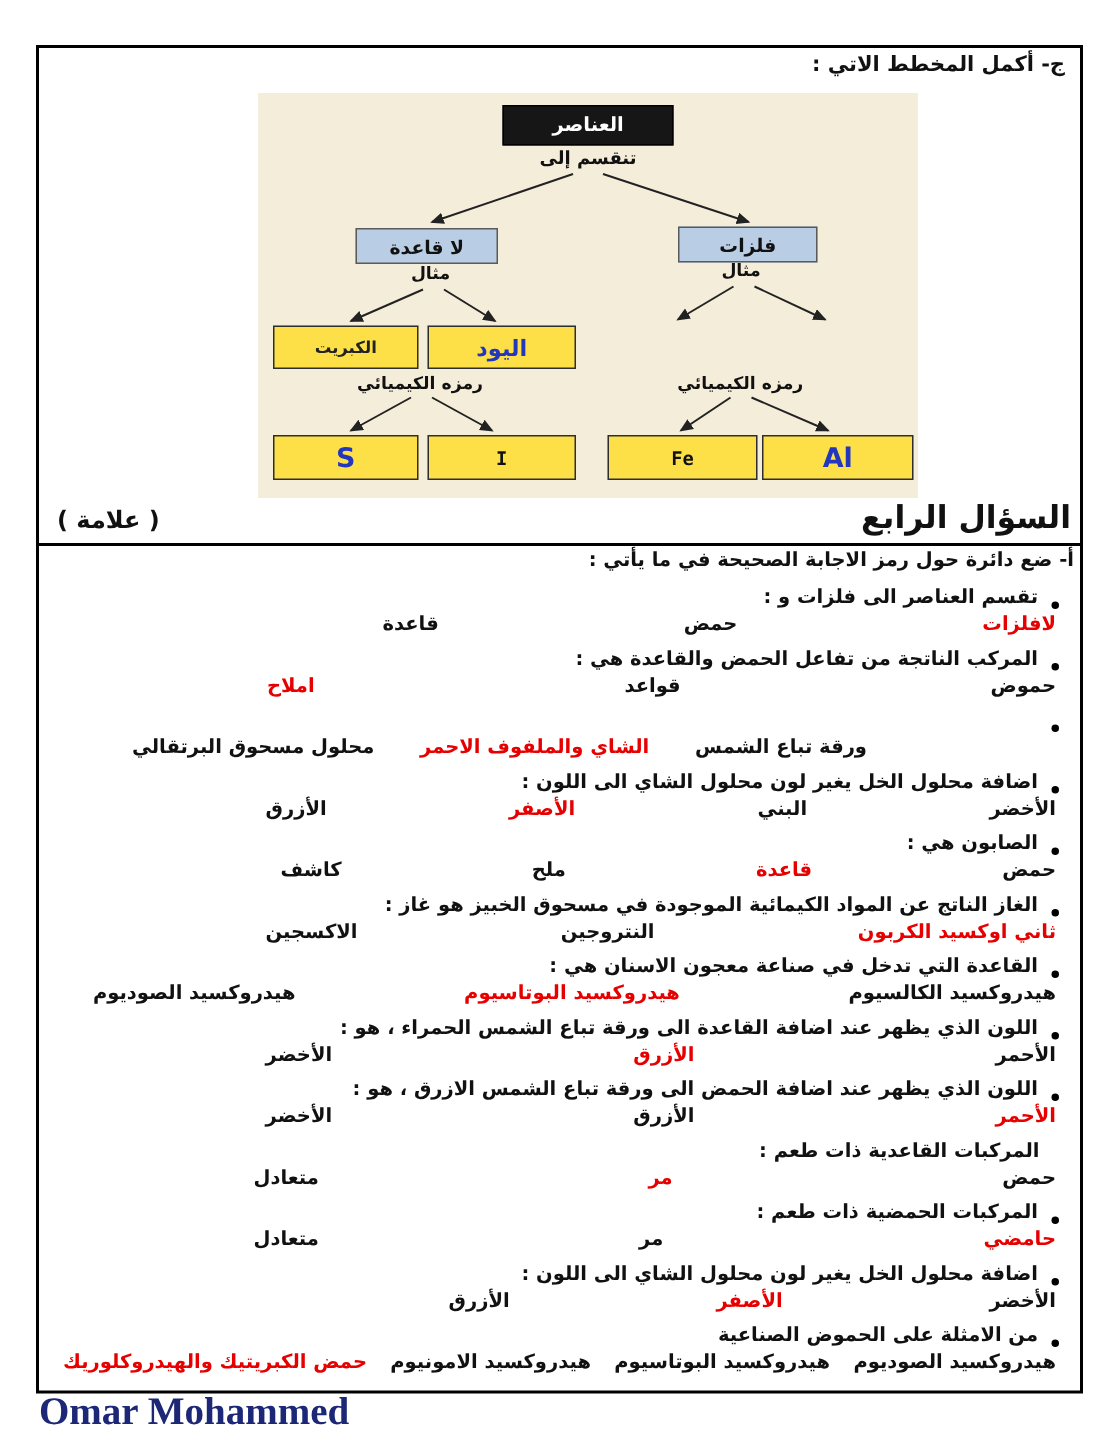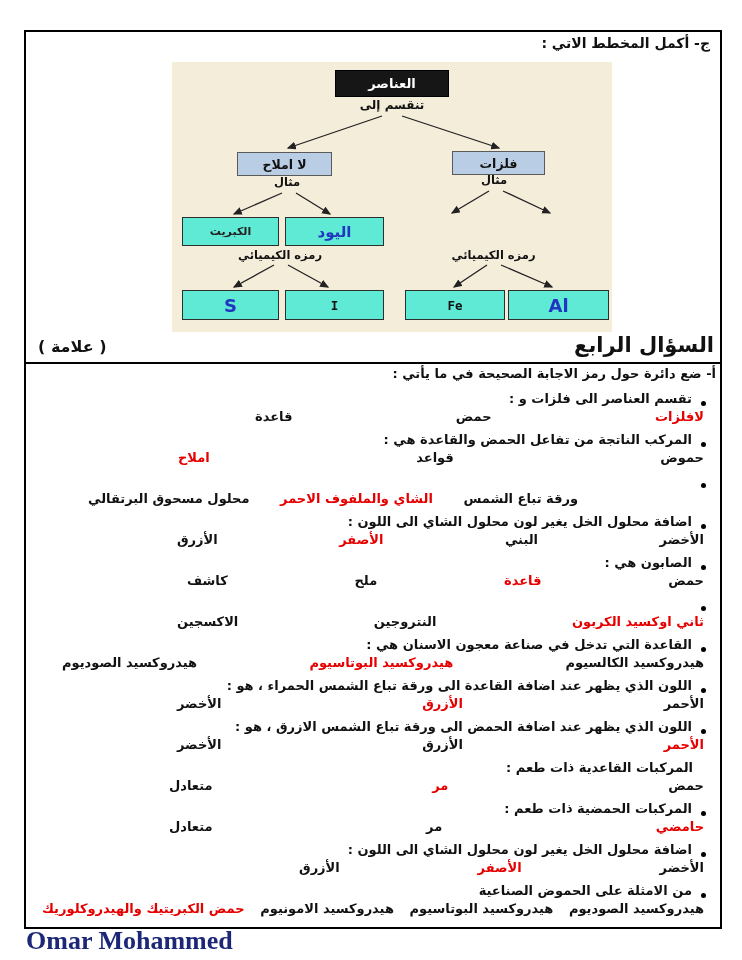--- a/index.html
+++ b/index.html
@@ -28,21 +28,21 @@
     border:1px solid #000;font-size:13px;font-weight:bold;}
   .split-label{left:150px;top:36px;width:140px;font-size:12px;font-weight:bold;}
   .cat-box{background:#b9cde4;border:1px solid #5a5a5a;font-size:12.5px;font-weight:bold;height:22px;}
   .cat-left{left:65px;top:90px;width:93px;}
   .cat-right{left:280px;top:89px;width:91px;}
   .mini-label{font-size:11.5px;font-weight:bold;}
   .ex-left-label{left:65px;top:113px;width:100px;}
   .ex-right-label{left:272px;top:111px;width:100px;}
   .sym-left-label{left:28px;top:186px;width:160px;}
   .sym-right-label{left:239px;top:186px;width:165px;}
-  .wbox{background:#5eead4;border:1.6px solid #2e2e2e;height:27px;}
+  .wbox{background:#fde047;border:1.6px solid #2e2e2e;height:27px;}
   .plain-ar{font-size:11px;font-weight:bold;color:#222;}
   .filled{color:#2236c0;font-weight:bold;font-size:15px;}
   .b1{left:10px;width:95px;} .b2{left:113px;width:97px;}
   .b3{left:233px;width:98px;} .b4{left:336px;width:99px;}
   .ex-row{top:155px;} .sym-row{top:228px;height:28px;}
   .sym-plain{font-size:12.5px;font-weight:bold;color:#111;font-family:"DejaVu Sans Mono","Liberation Mono",monospace;}
   .sym-filled{color:#2236c0;font-weight:bold;font-size:18px;}
   
   .title-row{position:absolute;top:301px;left:8px;right:6px;height:28px;}
   .q-title{position:absolute;right:0;top:0;font-size:21px;font-weight:bold;}
@@ -90,21 +90,21 @@
         <line x1="102" y1="203" x2="62" y2="225"></line>
         <line x1="116" y1="203" x2="156" y2="225"></line>
         <line x1="315" y1="203" x2="282" y2="225"></line>
         <line x1="329" y1="203" x2="380" y2="225"></line>
       </g>
     </svg>
 
     <div class="dnode root-box">العناصر</div>
     <div class="dnode split-label">تنقسم إلى</div>
 
-    <div class="dnode cat-box cat-left">لا املاح</div>
+    <div class="dnode cat-box cat-left">لا قاعدة</div>
     <div class="dnode cat-box cat-right">فلزات</div>
 
     <div class="dnode mini-label ex-left-label">مثال</div>
     <div class="dnode mini-label ex-right-label">مثال</div>
 
     <div class="dnode wbox ex-row b1 plain-ar">الكبريت</div>
     <div class="dnode wbox ex-row b2 filled">اليود</div>
 
     <div class="dnode mini-label sym-left-label">رمزه الكيميائي</div>
     <div class="dnode mini-label sym-right-label">رمزه الكيميائي</div>
@@ -164,20 +164,21 @@
         <span>الصابون هي :</span>
       </div>
       <div class="opts-row" style="padding-left: 159px; padding-right: 14px;">
         <span class="opt">حمض</span>
         <span class="opt correct">قاعدة</span>
         <span class="opt">ملح</span>
         <span class="opt">كاشف</span>
       </div>
       <div class="q-line">
         <span class="bullet-dot"></span>
+        <span>الغاز الناتج عن المواد الكيمائية الموجودة في مسحوق الخبيز هو غاز :</span>
       </div>
       <div class="opts-row" style="padding-left: 149px; padding-right: 14px;">
         <span class="opt correct">ثاني اوكسيد الكربون</span>
         <span class="opt">النتروجين</span>
         <span class="opt">الاكسجين</span>
       </div>
       <div class="q-line">
         <span class="bullet-dot"></span>
         <span>القاعدة التي تدخل في صناعة معجون الاسنان هي :</span>
       </div>

